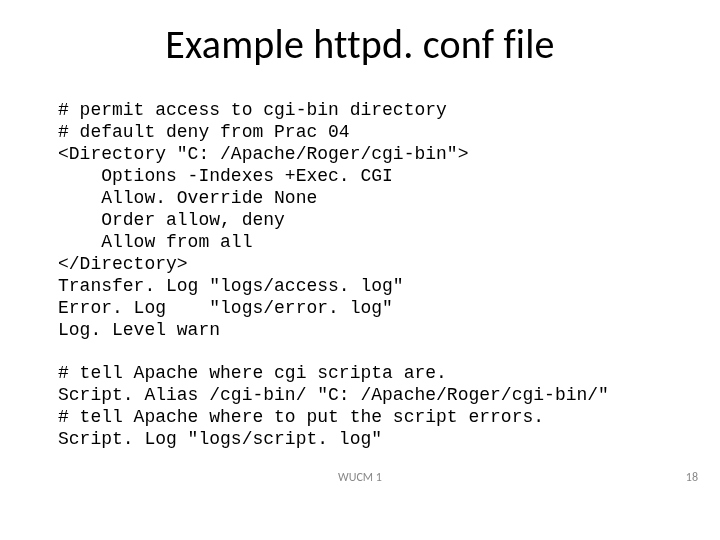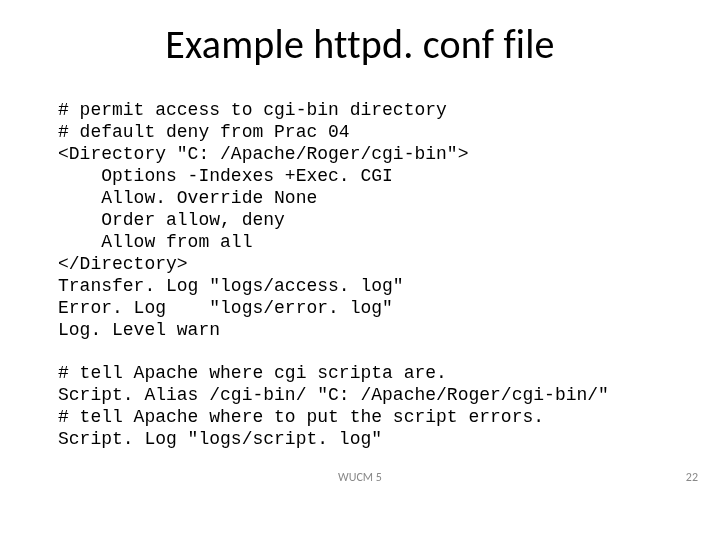--- a/index.html
+++ b/index.html
@@ -69,15 +69,15 @@
     Allow from all
 &lt;/Directory&gt;
 Transfer. Log "logs/access. log"
 Error. Log    "logs/error. log"
 Log. Level warn
 
 # tell Apache where cgi scripta are.
 Script. Alias /cgi-bin/ "C: /Apache/Roger/cgi-bin/"
 # tell Apache where to put the script errors.
 Script. Log "logs/script. log"</div>
-  <div class="footer-center">WUCM 5</div>
-  <div class="footer-right">22</div>
+  <div class="footer-center">WUCM 1</div>
+  <div class="footer-right">18</div>
 </div>
 
 </body></html>

